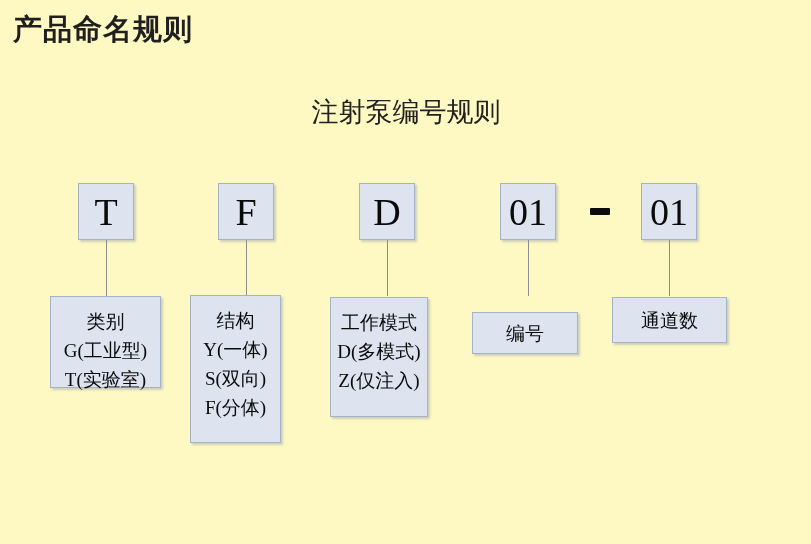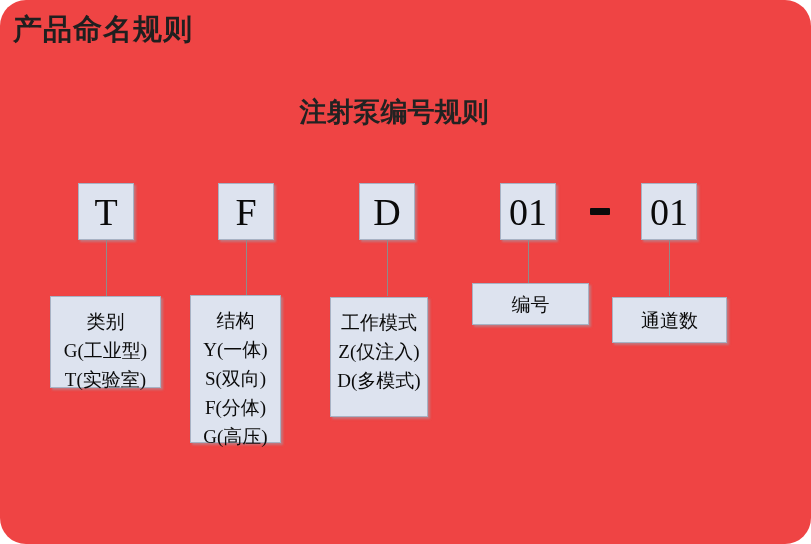--- a/index.html
+++ b/index.html
@@ -1,44 +1,42 @@
 <!DOCTYPE html>
 <html><head>
 <meta charset="utf-8">
 <style>
   html, body { margin: 0; padding: 0; background: #ffffff; }
   .page {
     position: relative;
     width: 811px;
     height: 544px;
-    background: #ef4444;
+    background: #fef9c3;
     overflow: hidden;
     font-family: "Liberation Serif", "DejaVu Serif", serif;
     color: #000000;
-    border-radius: 26px;
   }
   .heading {
     position: absolute;
     left: 13px;
     top: 10px;
     font-family: "Liberation Sans", "DejaVu Sans", sans-serif;
     font-weight: bold;
     font-size: 29px;
     letter-spacing: 1px;
     color: #1f1f1f;
   }
   .title {
     position: absolute;
-    left: 4px;
+    left: 16px;
     top: 94px;
     width: 780px;
     text-align: center;
     font-size: 27px;
     color: #222222;
-    font-weight: bold;
   }
   .code-box {
     position: absolute;
     top: 183px;
     width: 56px;
     height: 57px;
     box-sizing: border-box;
     background: #dde3ef;
     border: 1px solid #a7b2c4;
     box-shadow: 2px 2px 2px rgba(160,166,178,0.5);
@@ -129,30 +127,29 @@
     <div>类别</div>
     <div>G(工业型)</div>
     <div>T(实验室)</div>
   </div>
 
   <div class="legend-box" style="left:190px; top:295px; width:91px; height:148px">
     <div>结构</div>
     <div>Y(一体)</div>
     <div>S(双向)</div>
     <div>F(分体)</div>
-    <div>G(高压)</div>
   </div>
 
   <div class="legend-box" style="left:330px; top:297px; width:98px; height:120px">
     <div>工作模式</div>
+    <div>D(多模式)</div>
     <div>Z(仅注入)</div>
-    <div>D(多模式)</div>
   </div>
 
-  <div class="legend-box single" style="left:472px; top:283px; width:117px; height:42px">
+  <div class="legend-box single" style="left:472px; top:312px; width:106px; height:42px">
     <div>编号</div>
   </div>
 
   <div class="legend-box single" style="left:612px; top:297px; width:115px; height:46px">
     <div>通道数</div>
   </div>
 
 </div>
 
 </body></html>

